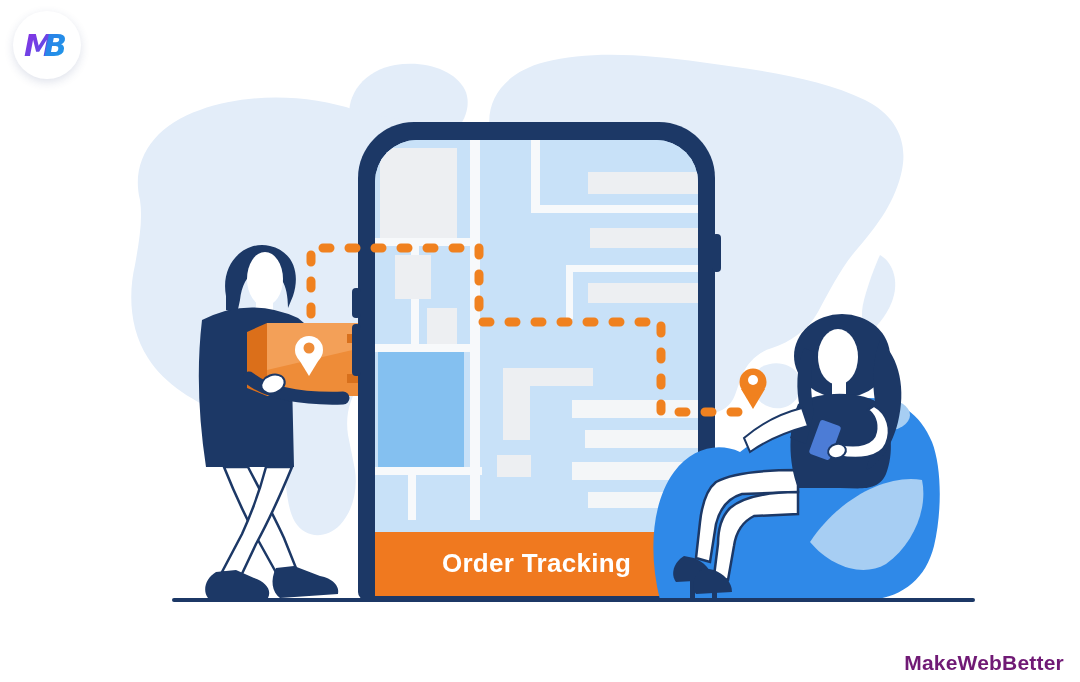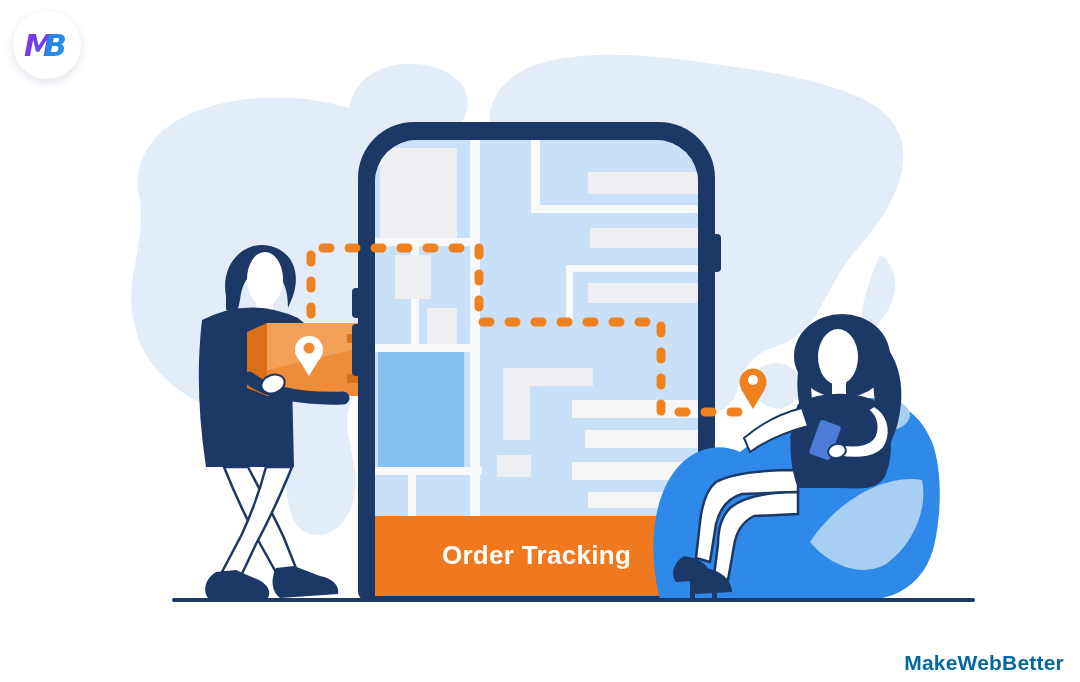--- a/index.html
+++ b/index.html
@@ -17,34 +17,34 @@
   .man{left:180px;top:238px;z-index:2;}
   .box{left:243px;top:316px;z-index:3;}
 
   
   .phone{left:358px;top:122px;width:357px;height:478px;background:#1C3866;border-radius:56px 56px 8px 8px;z-index:4;}
   .phone .btn{position:absolute;background:#1C3866;border-radius:4px;width:9px;}
   .btn-l1{left:-6px;top:166px;height:30px;}
   .btn-l2{left:-6px;top:202px;height:52px;}
   .btn-r1{right:-6px;top:112px;height:38px;}
   .screen{position:absolute;left:17px;top:18px;width:323px;height:456px;border-radius:42px 42px 0 0;overflow:hidden;background:#C8E1F8;}
-  .banner{position:absolute;left:0;right:0;bottom:0;height:80px;background:#F0791F;display:flex;flex-direction:column;align-items:center;justify-content:center;gap:1px;}
+  .banner{position:absolute;left:0;right:0;bottom:0;height:64px;background:#F0791F;display:flex;flex-direction:column;align-items:center;justify-content:center;gap:1px;}
   .banner span{color:#fff;font-weight:700;font-size:26px;line-height:1.2;letter-spacing:.3px;}
 
   
   .woman{left:640px;top:312px;z-index:5;}
 
   
   .route{left:0;top:0;z-index:7;pointer-events:none;}
 
   
   .logo{left:13px;top:11px;width:68px;height:68px;background:#fff;border-radius:50%;box-shadow:0 3px 10px rgba(40,60,120,.15);display:flex;align-items:center;justify-content:center;z-index:9;}
 
   
-  .watermark{right:16px;bottom:7px;font-size:21px;font-weight:700;color:#0369a1;z-index:9;letter-spacing:.2px;}
+  .watermark{right:16px;bottom:7px;font-size:21px;font-weight:700;color:#701a75;z-index:9;letter-spacing:.2px;}
 </style>
 </head>
 <body>
 
 <div class="stage">
 
   <svg class="abs world-map" width="1080" height="682" viewBox="0 0 1080 682">
     <g fill="#E3EDF9">
       <path d="M350 120 C345 95 365 70 395 65 C425 60 455 70 465 90 C472 105 465 125 448 138 C425 152 385 150 365 140 C355 135 352 128 350 120 Z"></path>
       <path d="M140 200 C130 160 155 125 200 110 C250 92 310 95 355 110 C395 122 430 118 460 135 C480 147 488 170 480 195 C472 222 450 240 430 260 C415 278 408 300 398 325 C390 348 375 368 360 385 C350 397 345 415 348 435 L355 470 C358 492 352 512 340 525 C325 540 305 538 295 522 C285 505 288 480 280 460 C270 438 248 425 225 415 C195 402 165 385 148 358 C130 330 128 295 135 265 C139 242 143 220 140 200 Z"></path>

